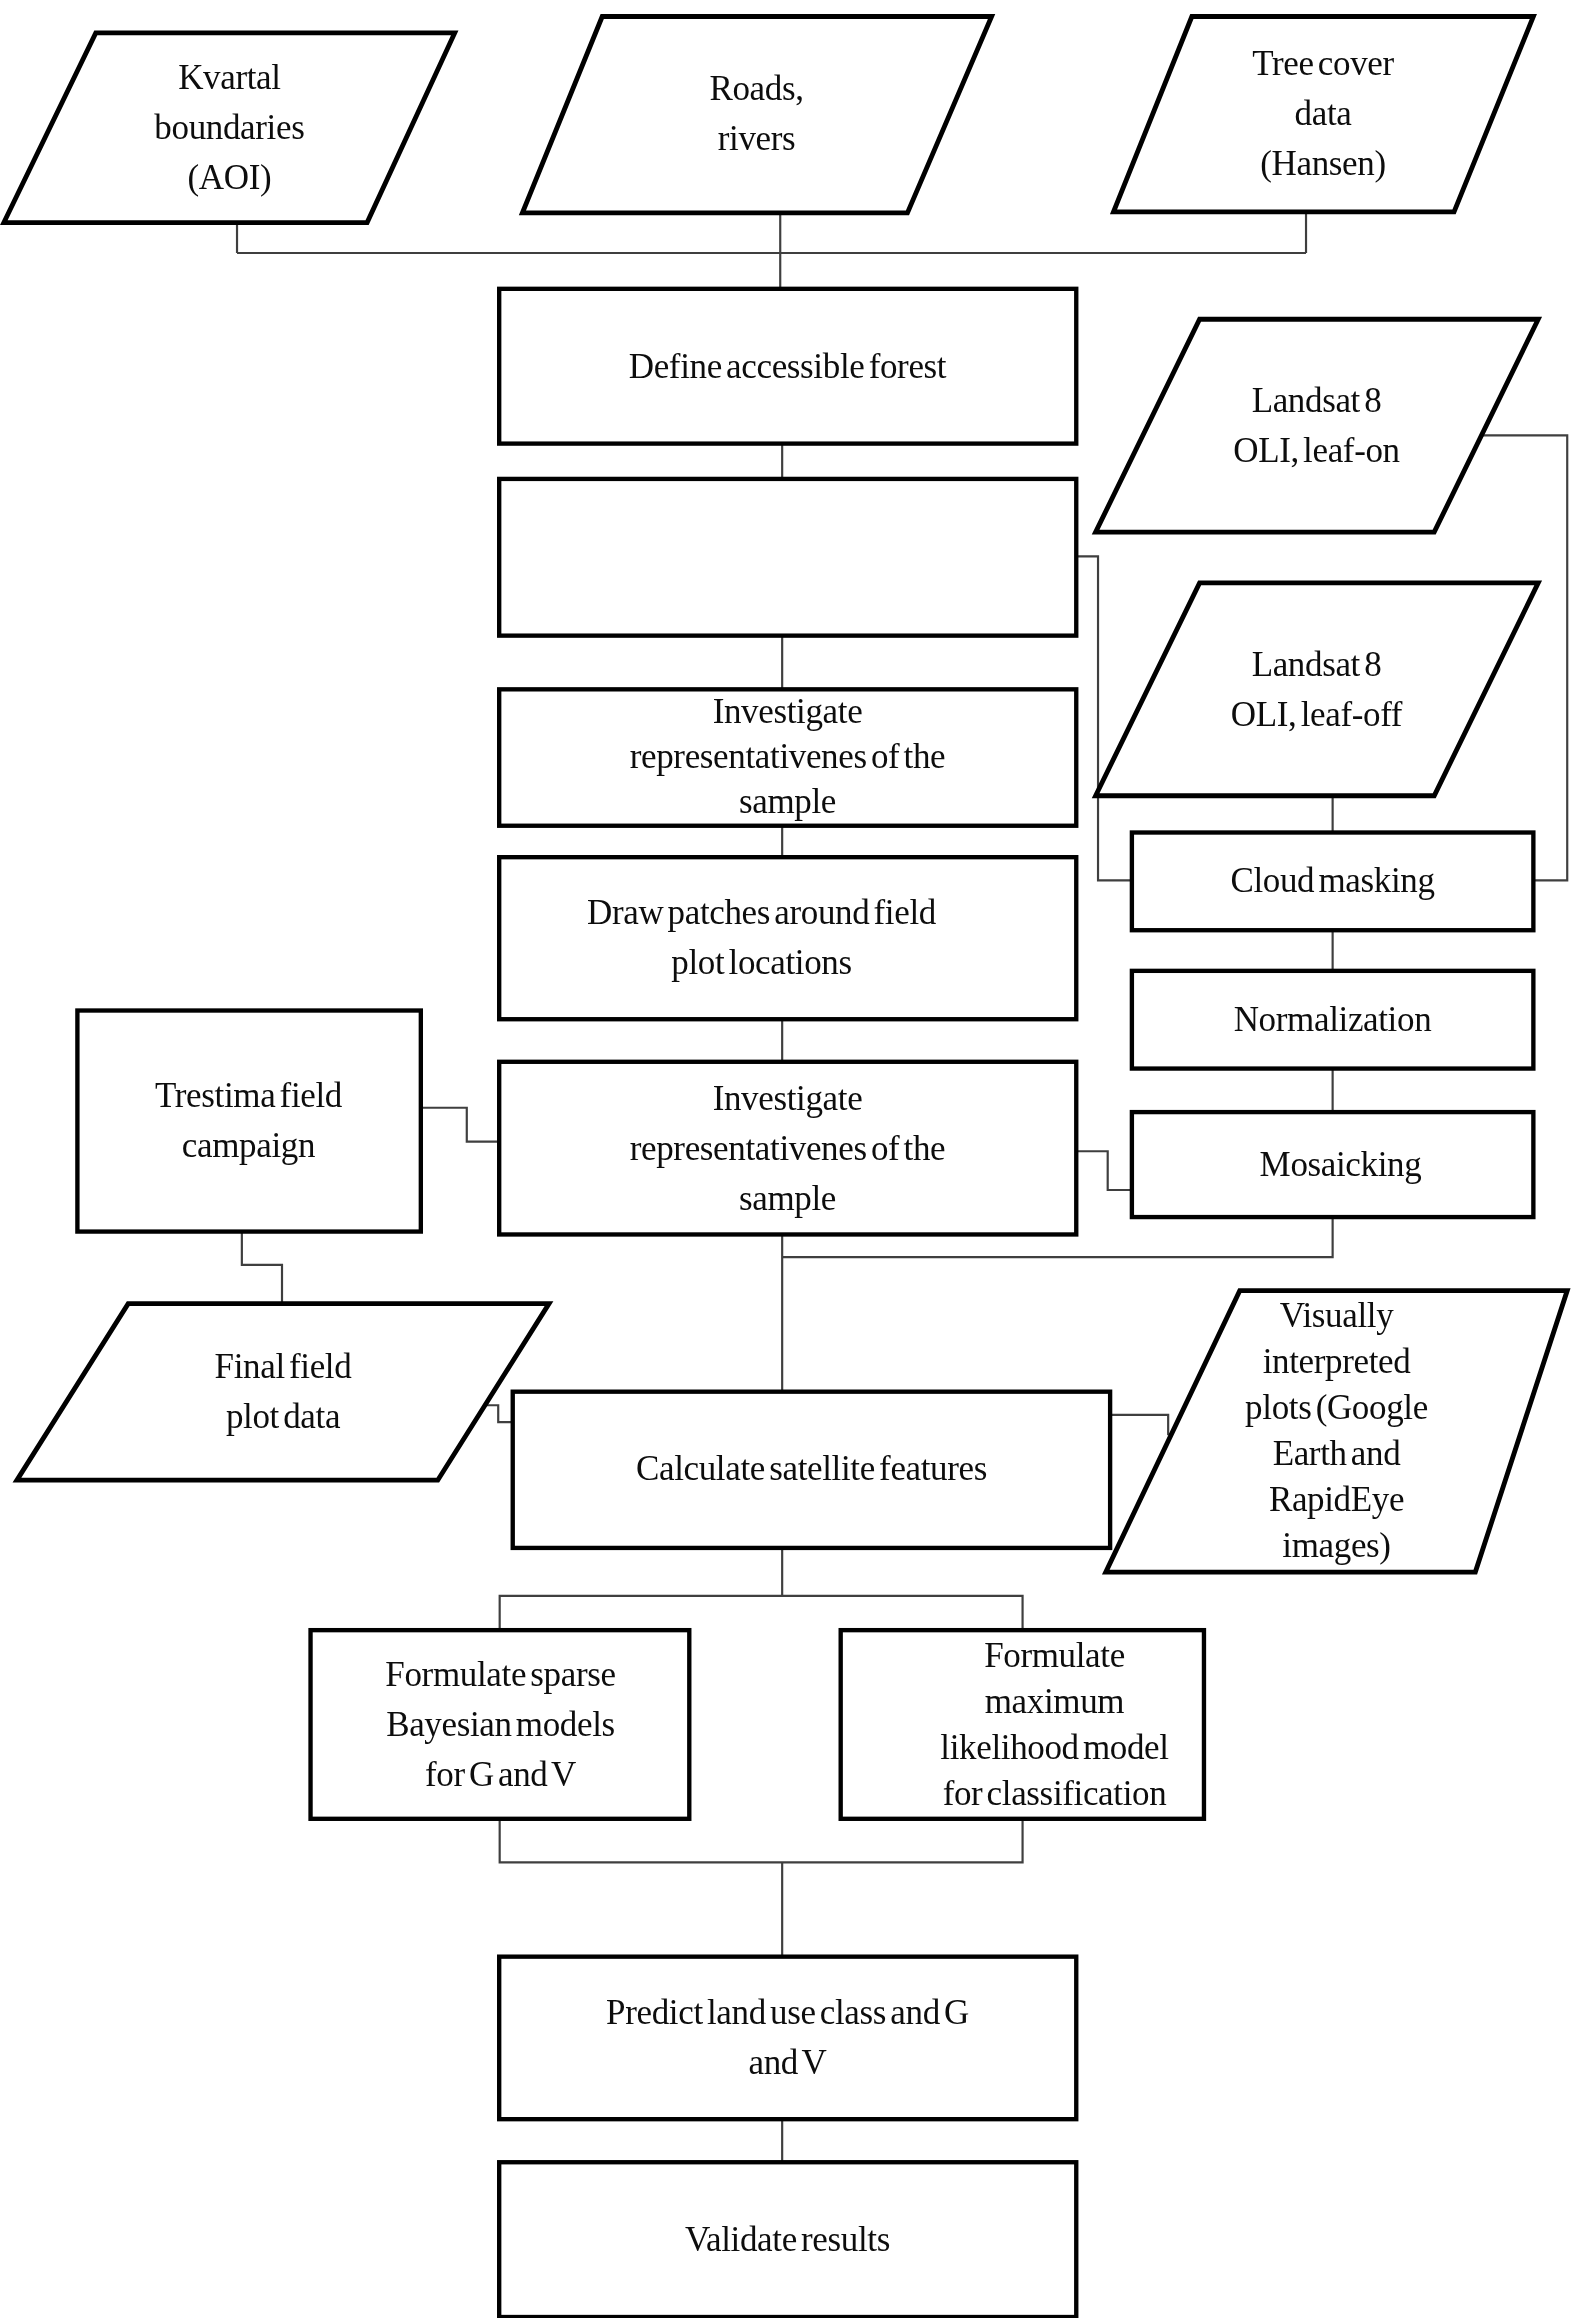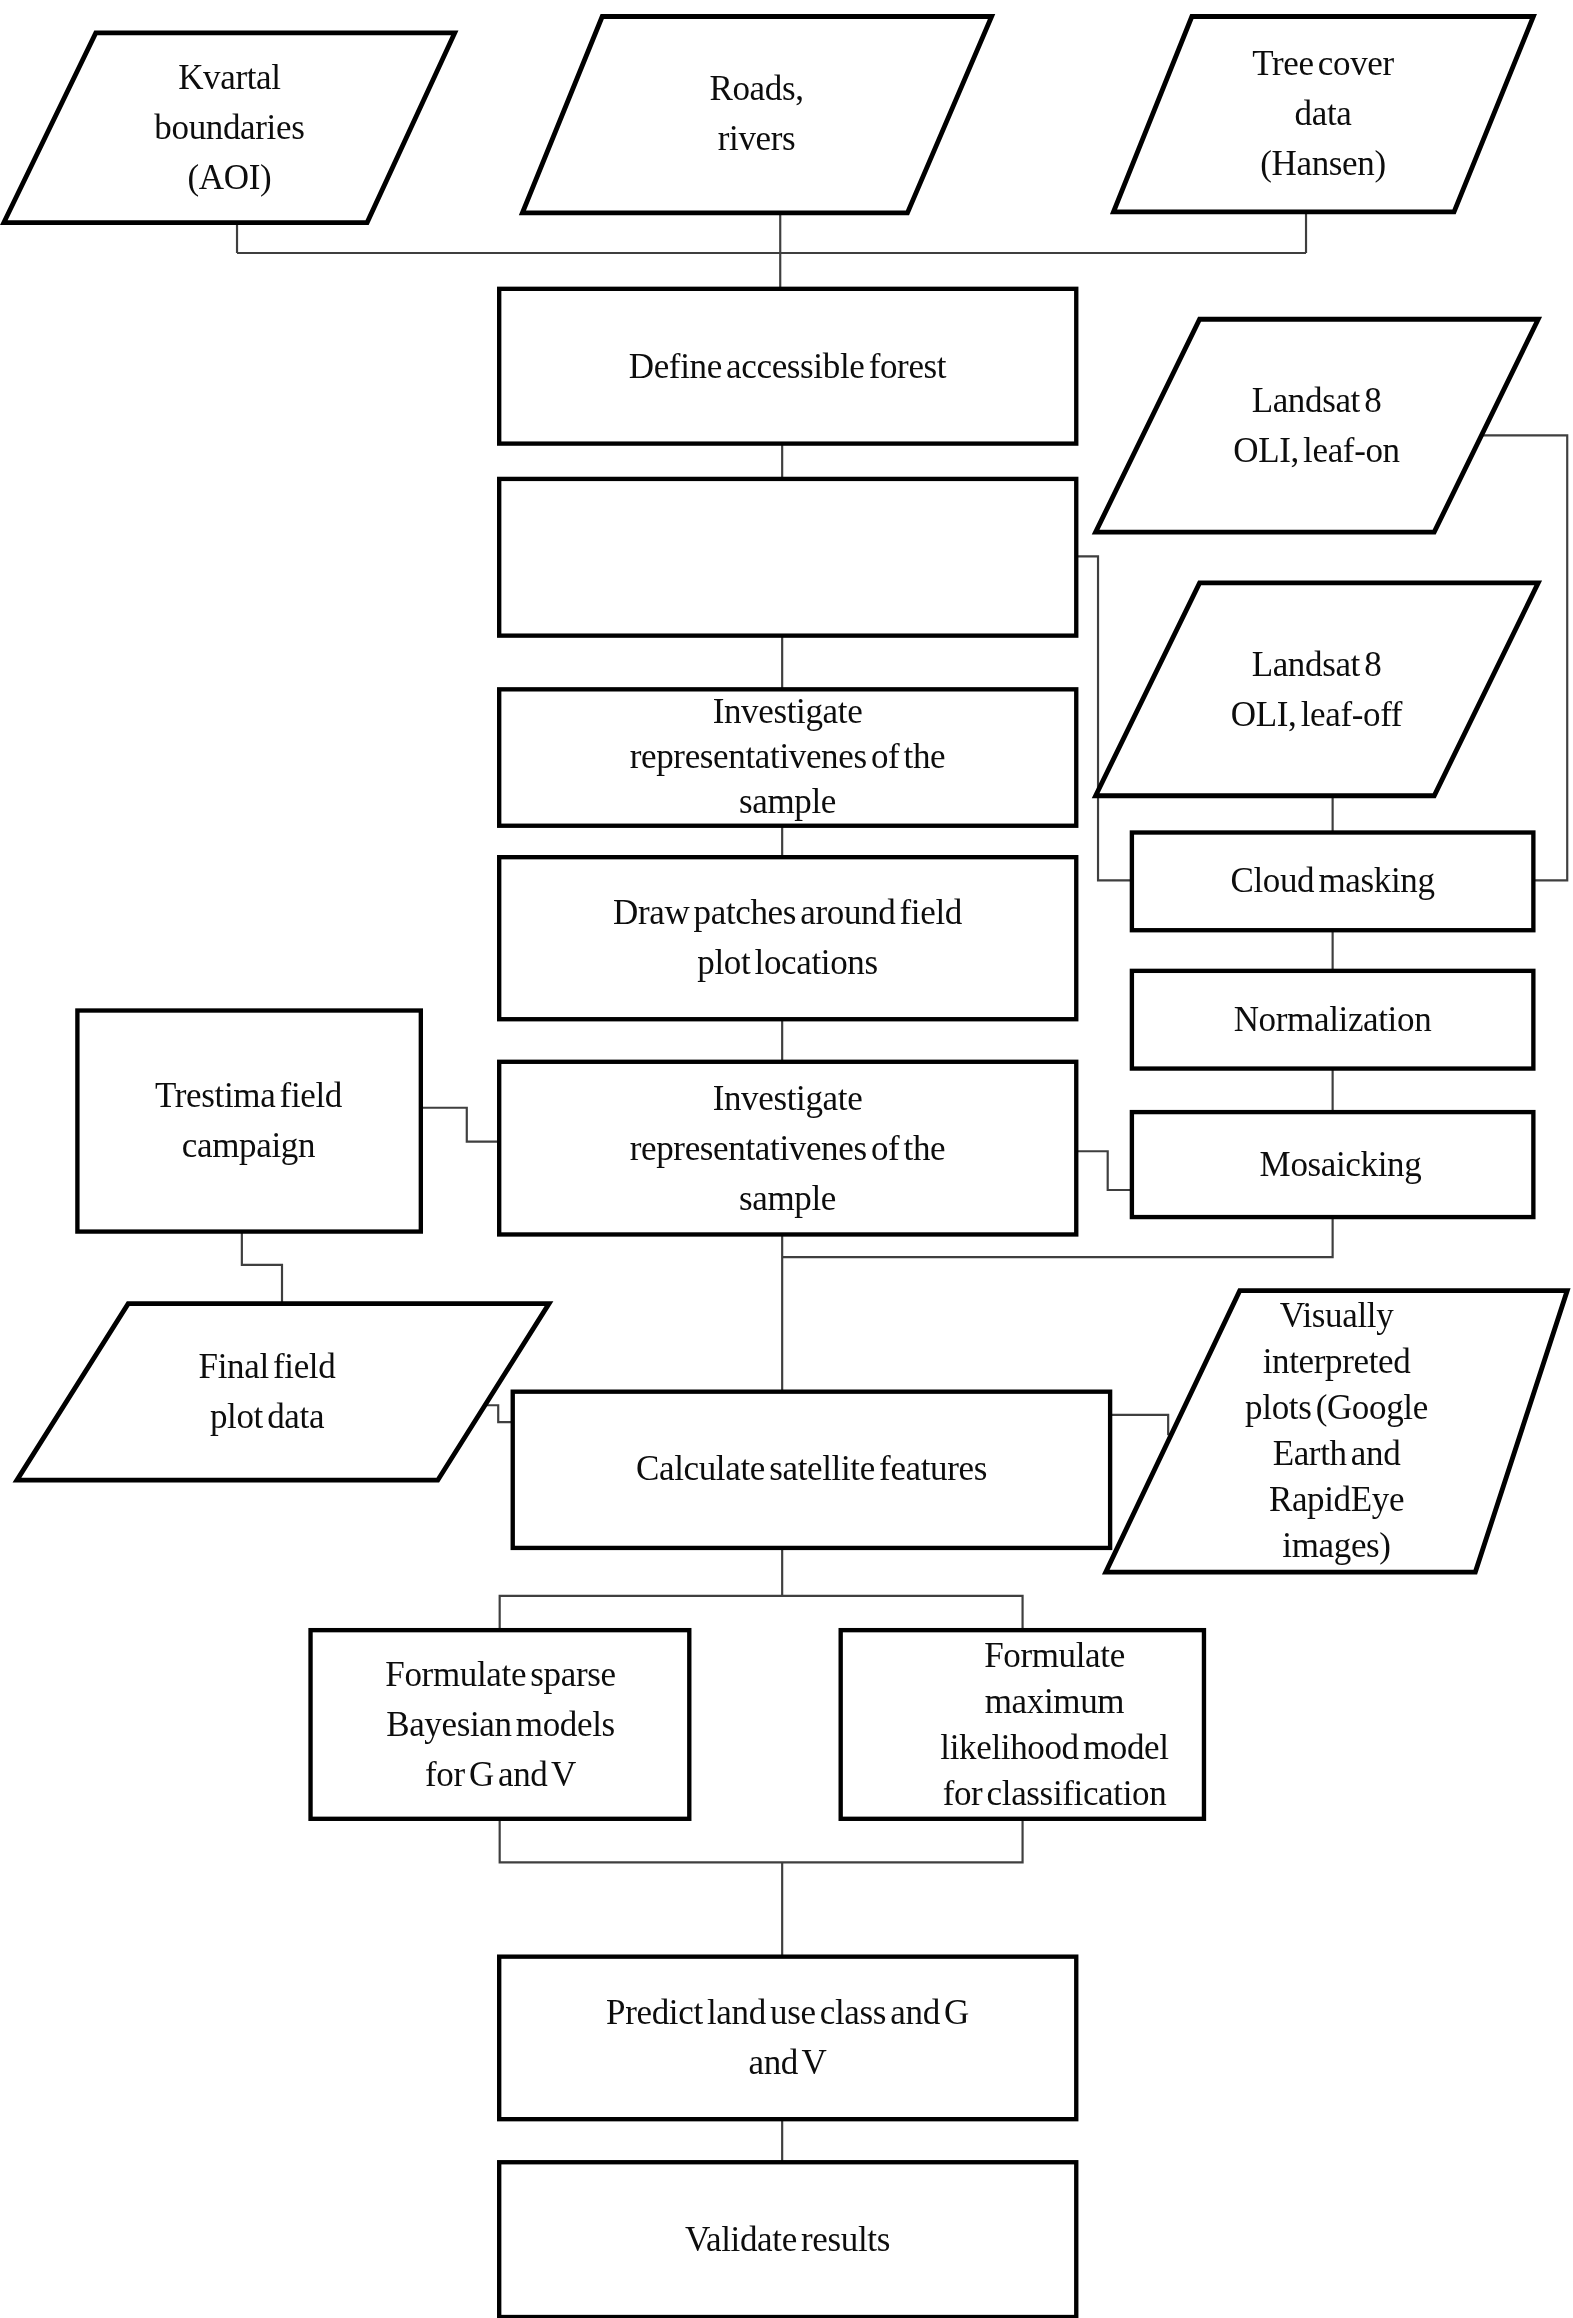--- a/index.html
+++ b/index.html
@@ -99,21 +99,21 @@
     <div class="line">Define accessible forest</div>
   </div>
 
 
   <div class="label tight" style="left:499px;top:689px;width:577px;height:136px">
     <div class="line">Investigate</div>
     <div class="line">representativenes of the</div>
     <div class="line">sample</div>
   </div>
 
-  <div class="label" style="left:499px;top:857px;width:577px;height:162px">
+  <div class="label" style="left:473px;top:857px;width:577px;height:162px">
     <div class="line">Draw patches around field</div>
     <div class="line">plot locations</div>
   </div>
 
   <div class="label" style="left:499px;top:1062px;width:577px;height:173px">
     <div class="line">Investigate</div>
     <div class="line">representativenes of the</div>
     <div class="line">sample</div>
   </div>
 
@@ -137,21 +137,21 @@
 
   <div class="label" style="left:1140px;top:1112px;width:401px;height:105px">
     <div class="line">Mosaicking</div>
   </div>
 
   <div class="label" style="left:77px;top:1010px;width:343px;height:221px">
     <div class="line">Trestima field</div>
     <div class="line">campaign</div>
   </div>
 
-  <div class="label" style="left:1px;top:1303px;width:532px;height:177px">
+  <div class="label" style="left:17px;top:1303px;width:532px;height:177px">
     <div class="line">Final field</div>
     <div class="line">plot data</div>
   </div>
 
   <div class="label tight" style="left:1106px;top:1290px;width:461px;height:281px">
     <div class="line">Visually</div>
     <div class="line">interpreted</div>
     <div class="line">plots (Google</div>
     <div class="line">Earth and</div>
     <div class="line">RapidEye</div>

